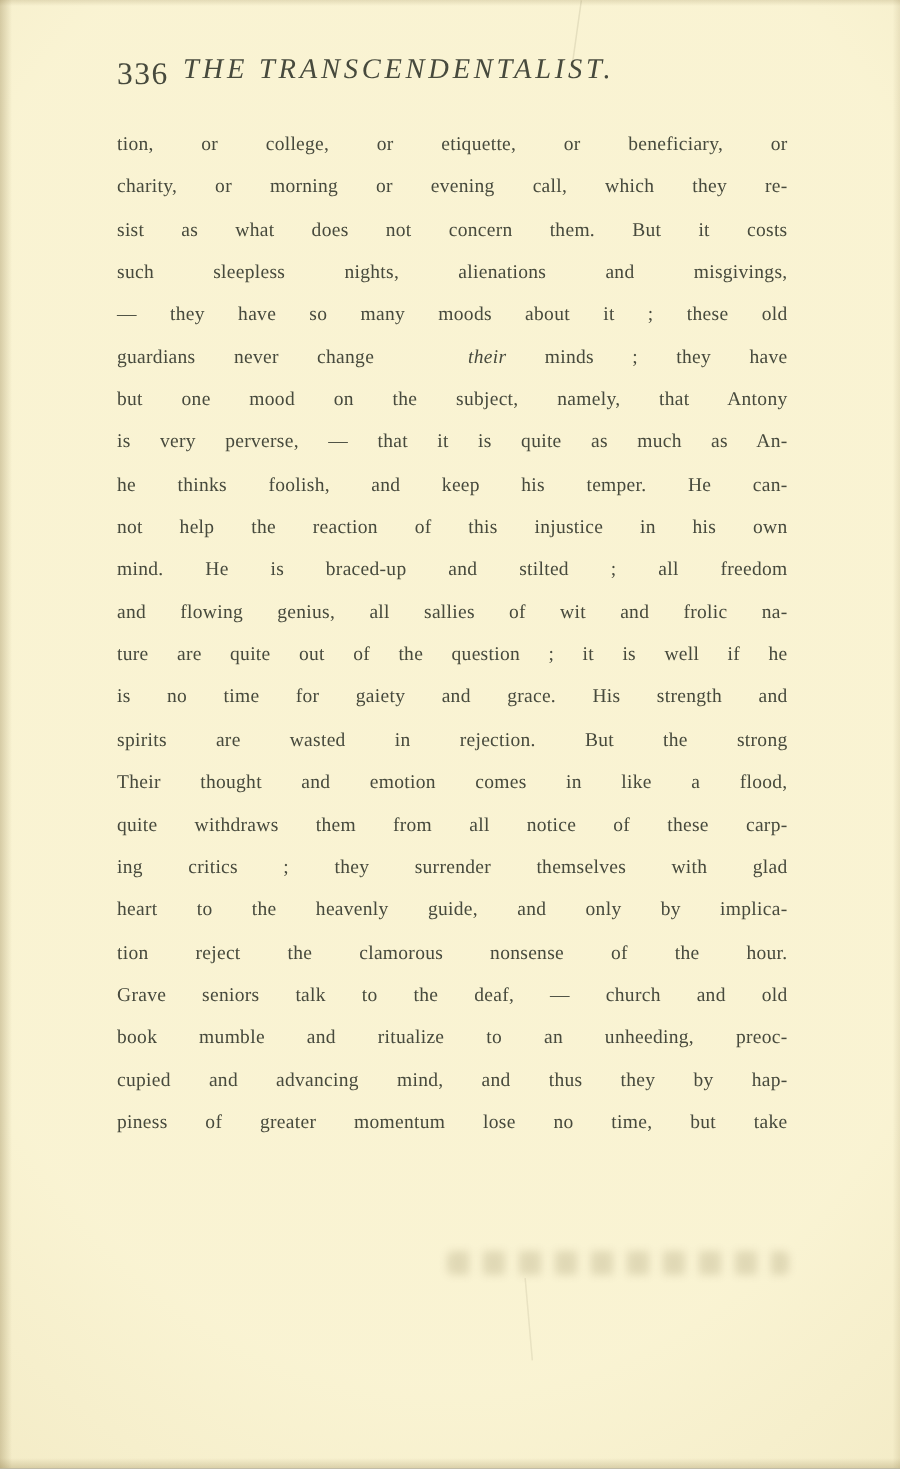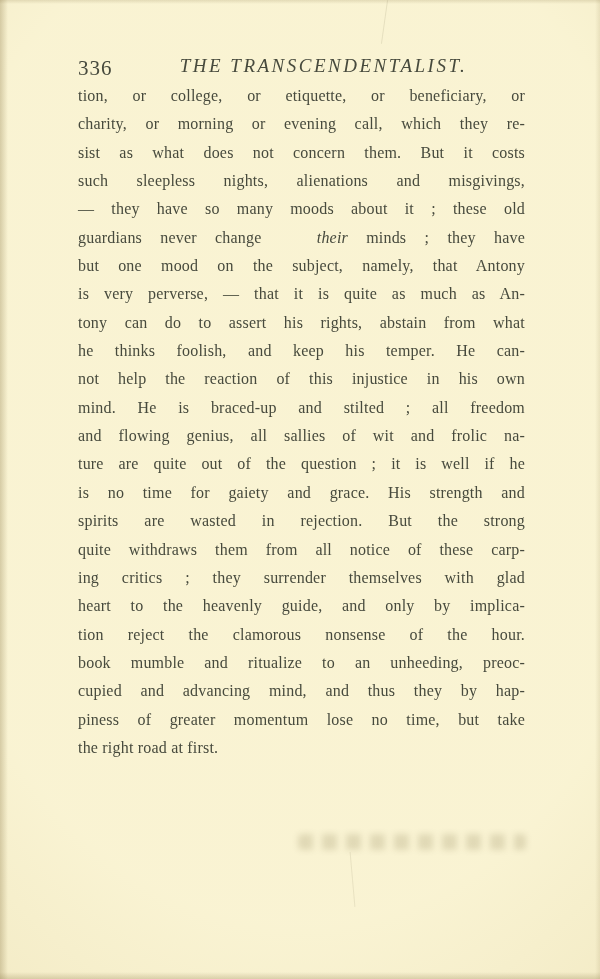--- a/index.html
+++ b/index.html
@@ -17,48 +17,47 @@
       linear-gradient(90deg,  rgba(139,120,70,0.32) 0px, rgba(139,120,70,0.00) 8px),
       linear-gradient(270deg, rgba(139,120,70,0.14) 0px, rgba(139,120,70,0.00) 5px),
       linear-gradient(180deg, rgba(139,120,70,0.20) 0px, rgba(139,120,70,0.00) 4px),
       linear-gradient(0deg,   rgba(139,120,70,0.28) 0px, rgba(139,120,70,0.00) 7px),
       radial-gradient(115% 95% at 50% 42%, rgba(250,244,212,0.9) 55%, rgba(236,226,184,0.9) 100%);
     font-family: "Liberation Serif", "DejaVu Serif", serif;
     color: #474a3d;
   }
   .header {
     position: absolute;
-    top: 55px;
+    top: 36px;
     left: 78px;
     width: 447px;
     height: 26px;
   }
   .page-number {
     position: absolute;
     left: 0;
     top: 1px;
     font-size: 21px;
     letter-spacing: 1px;
   }
   .running-title {
-    text-align: center;
     font-style: italic;
     font-size: 19px;
     letter-spacing: 2.5px;
     padding-left: 44px;
     white-space: nowrap;
   }
   .body-text {
     position: absolute;
     top: 82px;
     left: 78px;
     width: 447px;
   }
   .line {
-    font-size: 16px;
+    font-size: 13px;
     line-height: 28.35px;
     text-align: justify;
     text-align-last: justify;
     letter-spacing: 0.2px;
   }
   .line.last {
     text-align-last: left;
   }
   .italic {
     font-style: italic;
@@ -109,35 +108,35 @@
 
   <div class="body-text">
       <div class="line"><span>tion, or college, or etiquette, or beneficiary, or</span></div>
       <div class="line"><span>charity, or morning or evening call, which they re-</span></div>
       <div class="line"><span>sist as what does not concern them.  But it costs</span></div>
       <div class="line"><span>such sleepless nights, alienations and misgivings,</span></div>
       <div class="line"><span>— they have so many moods about it ; these old</span></div>
       <div class="line"><span>guardians never change </span><span class="italic">their</span><span> minds ; they have</span></div>
       <div class="line"><span>but one mood on the subject, namely, that Antony</span></div>
       <div class="line"><span>is very perverse, — that it is quite as much as An-</span></div>
-      <div class="line"><span>tony can do to assert his rights, abstain from what</span></div>
       <div class="line"><span>he thinks foolish, and keep his temper.  He can-</span></div>
       <div class="line"><span>not help the reaction of this injustice in his own</span></div>
       <div class="line"><span>mind.  He is braced-up and stilted ; all freedom</span></div>
       <div class="line"><span>and flowing genius, all sallies of wit and frolic na-</span></div>
       <div class="line"><span>ture are quite out of the question ; it is well if he</span></div>
       <div class="line"><span>is no time for gaiety and grace.  His strength and</span></div>
       <div class="line"><span>spirits are wasted in rejection.  But the strong</span></div>
+      <div class="line"><span>Their thought and emotion comes in like a flood,</span></div>
       <div class="line"><span>quite withdraws them from all notice of these carp-</span></div>
       <div class="line"><span>ing critics ; they surrender themselves with glad</span></div>
       <div class="line"><span>heart to the heavenly guide, and only by implica-</span></div>
       <div class="line"><span>tion reject the clamorous nonsense of the hour.</span></div>
+      <div class="line"><span>Grave seniors talk to the deaf, — church and old</span></div>
       <div class="line"><span>book mumble and ritualize to an unheeding, preoc-</span></div>
       <div class="line"><span>cupied and advancing mind, and thus they by hap-</span></div>
       <div class="line"><span>piness of greater momentum lose no time, but take</span></div>
-      <div class="line last"><span>the right road at first.</span></div>
     </div>
 
   <div class="showthrough"></div>
   <div class="crease-top"></div>
   <div class="crease-bottom"></div>
 
 </div>
 
 </body></html>

